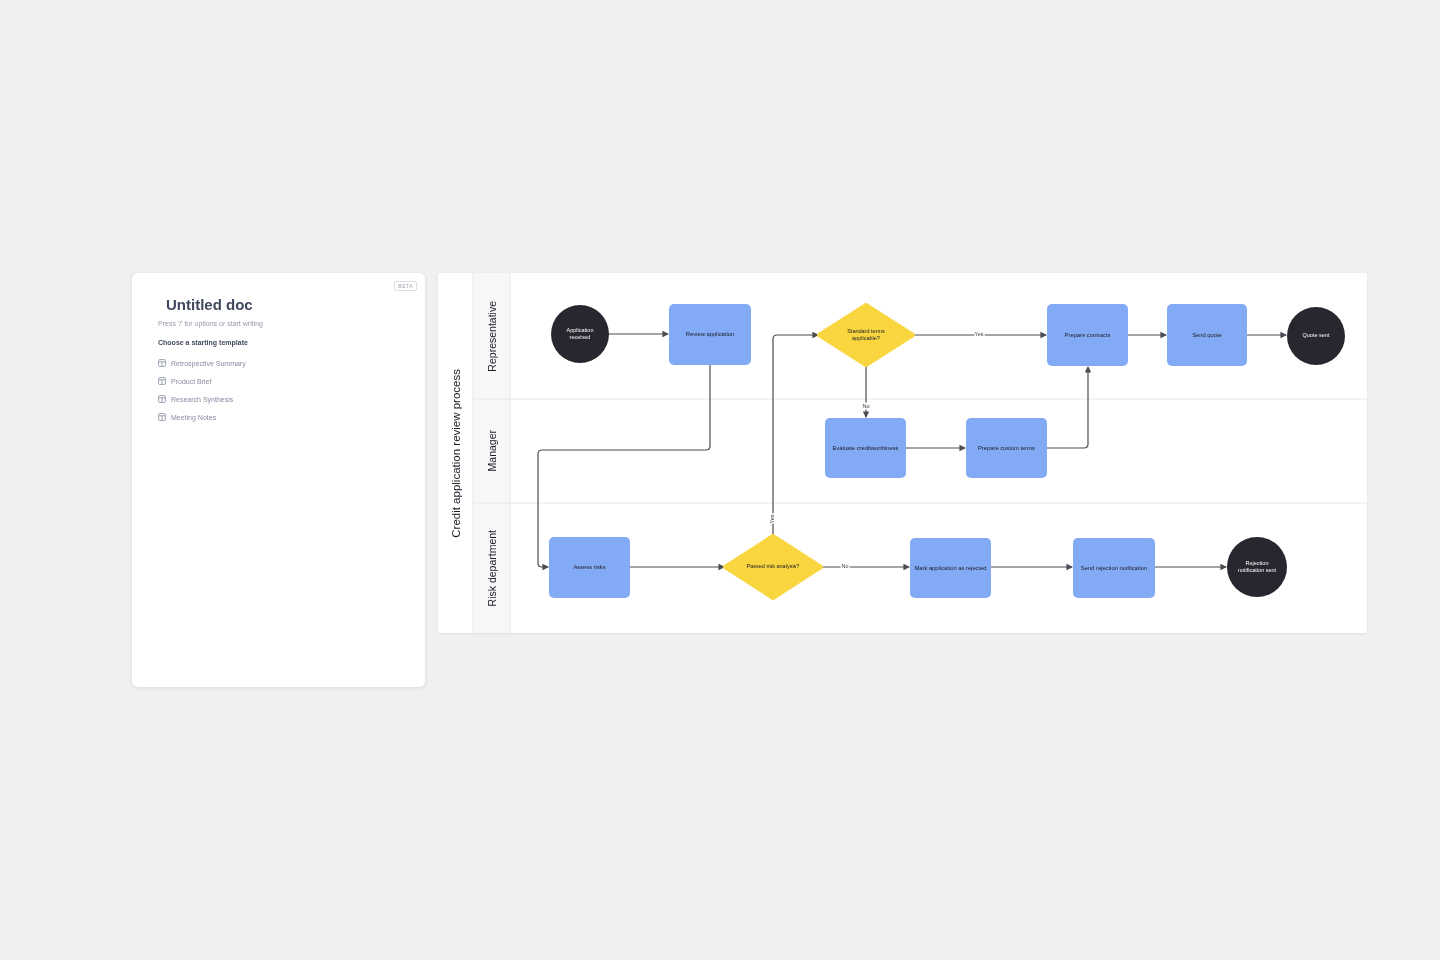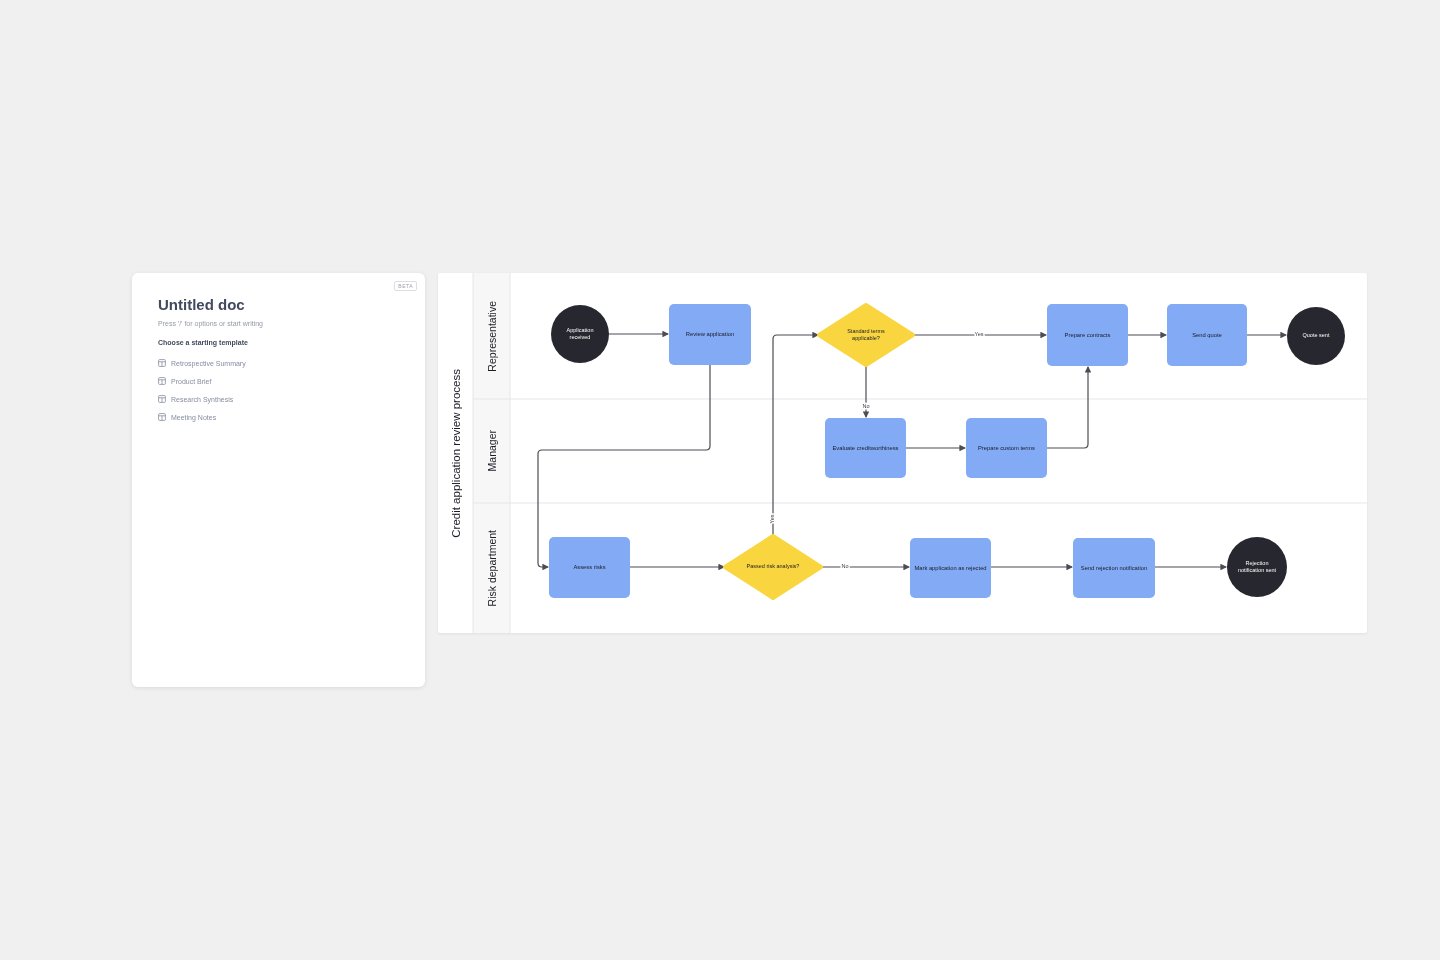--- a/index.html
+++ b/index.html
@@ -18,21 +18,21 @@
     box-shadow:0 1px 4px rgba(30,30,40,0.10);
     padding:24px 26px;
   }
   .beta-badge {
     position:absolute; top:8px; right:8px;
     font-size:5px; letter-spacing:0.5px; color:#9A9FAD;
     border:1px solid #DCDEE4; border-radius:2px;
     padding:1px 3px; line-height:6px; background:#FFFFFF;
   }
   .doc-title {
-    font-size:15px; font-weight:700; color:#414A5E; line-height:16px;
+    font-size:15px; font-weight:700; color:#414A5E; line-height:16px;margin-left:8px;
   }
   .doc-placeholder {
     margin-top:6px; font-size:7px; color:#959AA8; line-height:9px;
   }
   .doc-section-heading {
     margin-top:10px; font-size:7px; font-weight:700; color:#414A5E; line-height:9px;
   }
   .template-list { margin-top:7px; }
   .template-item {
     display:flex; align-items:center; gap:5px;

